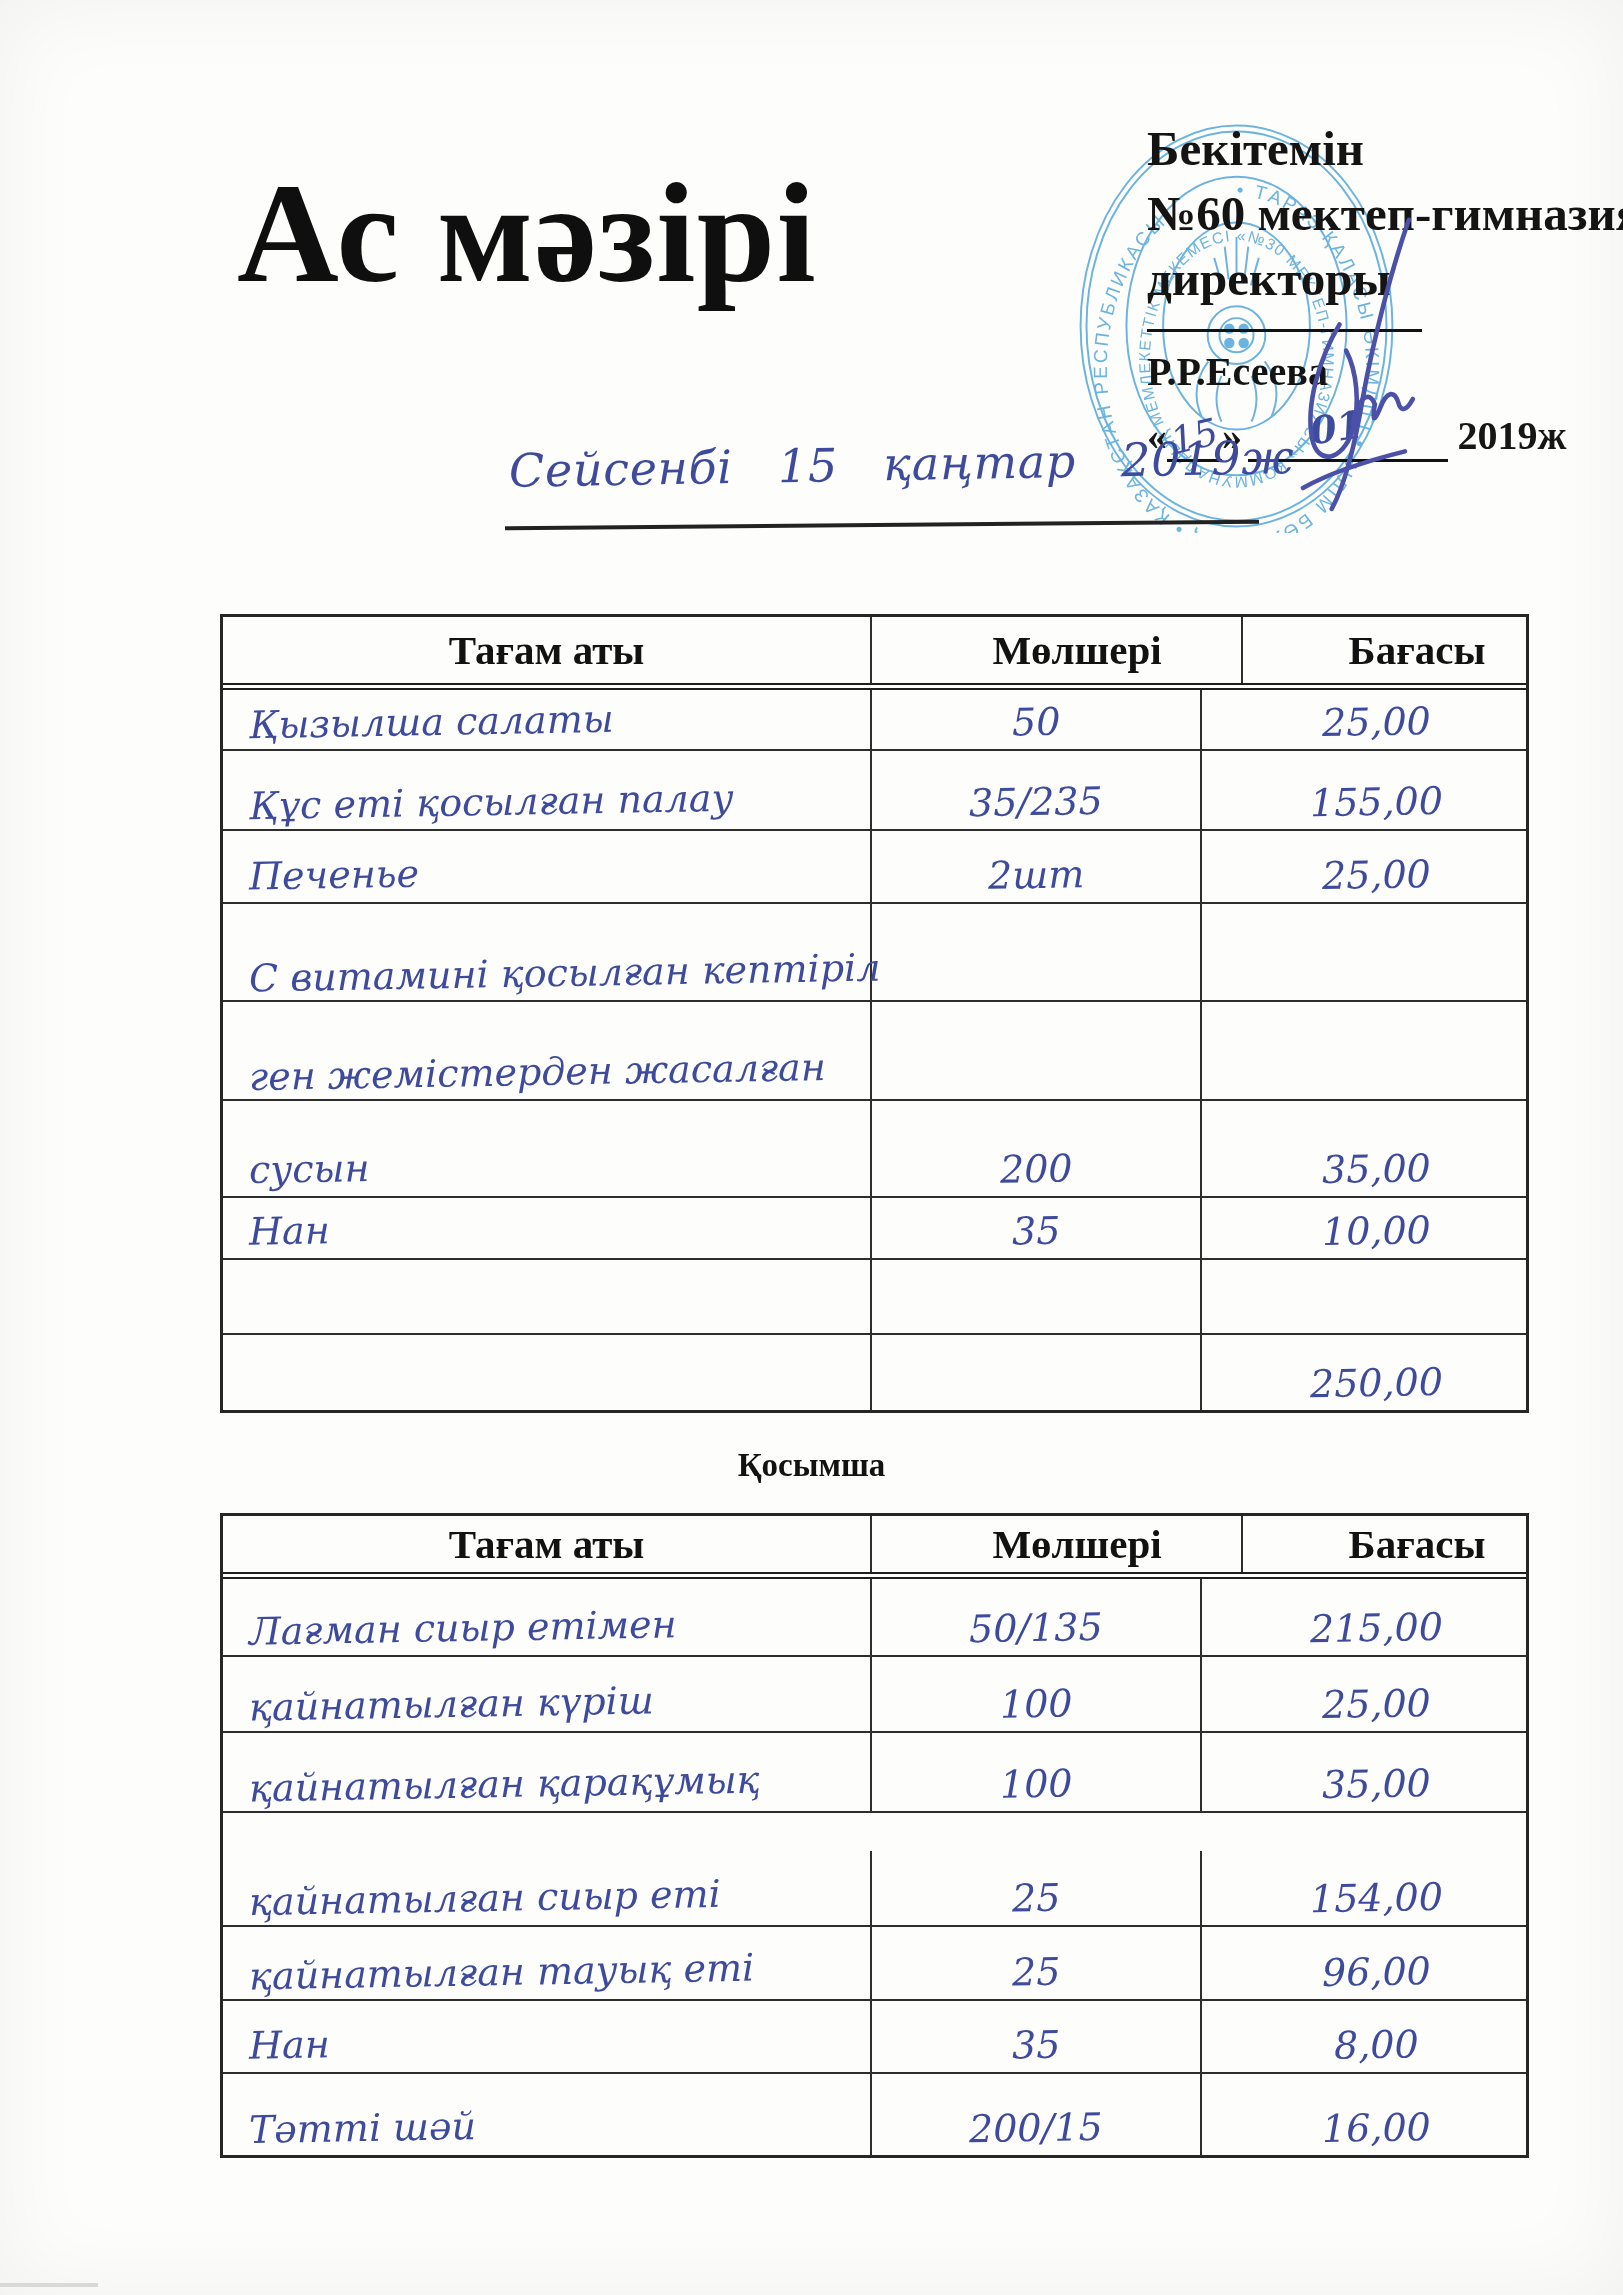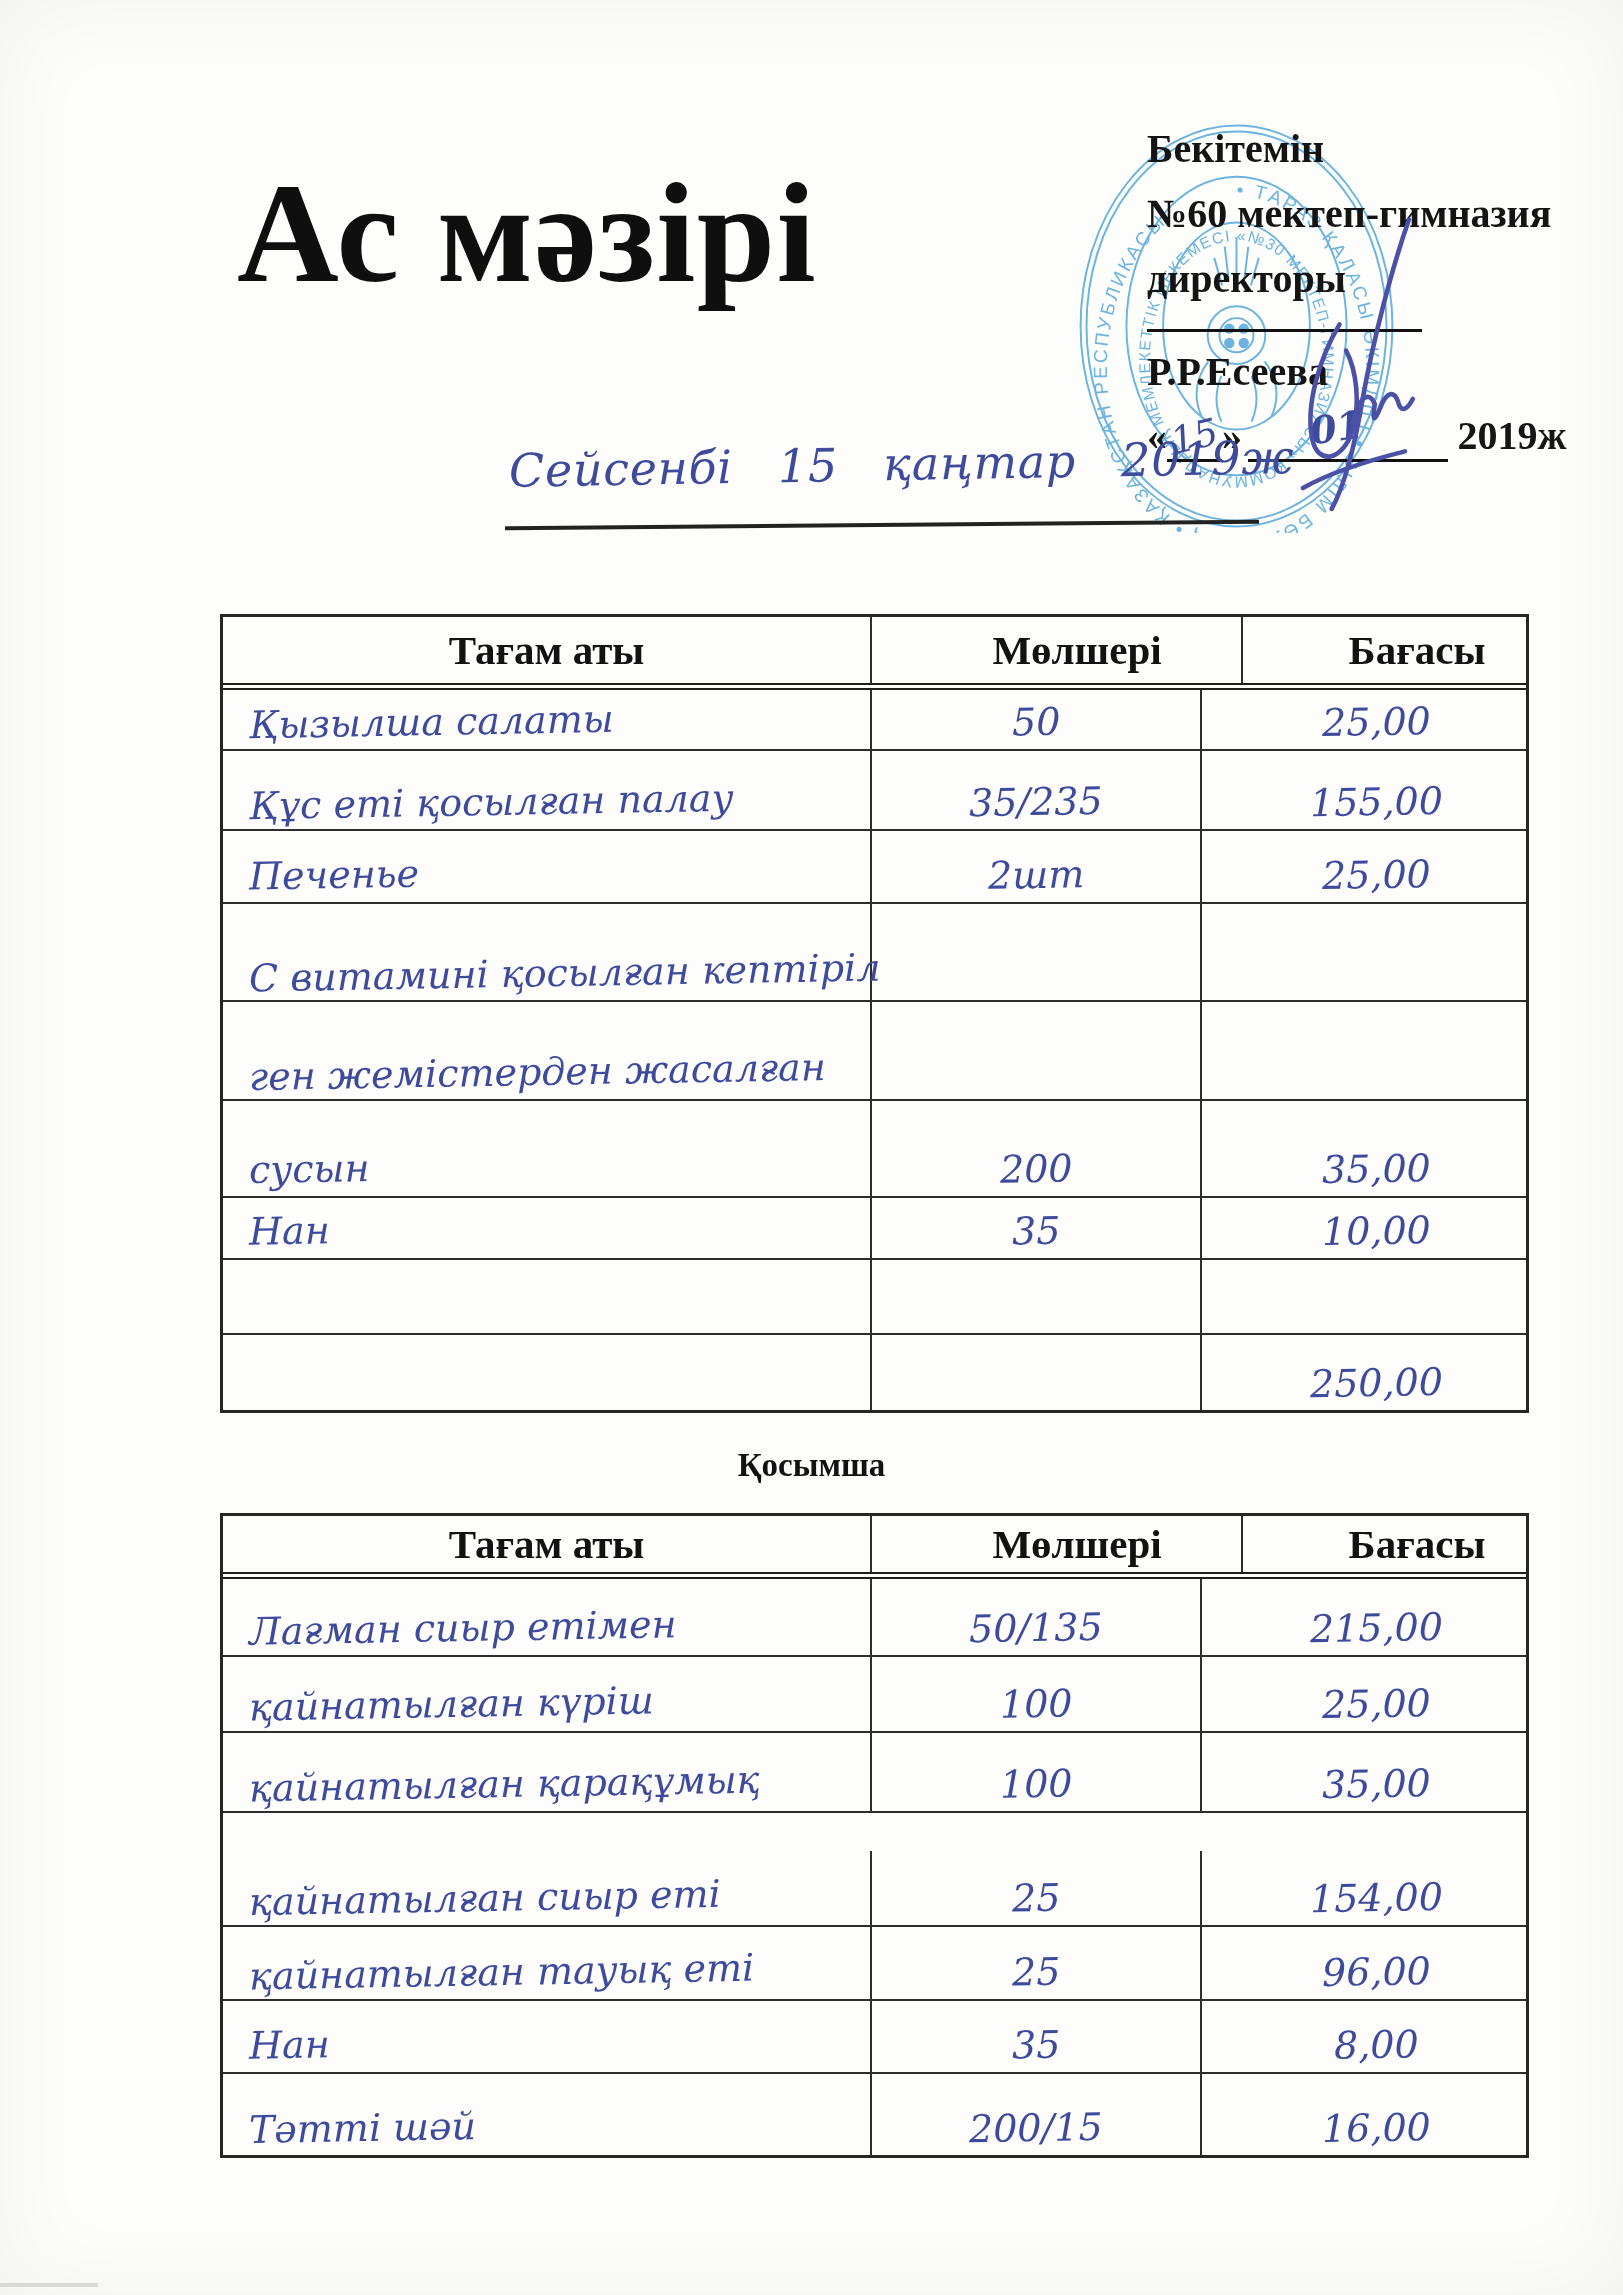--- a/index.html
+++ b/index.html
@@ -16,21 +16,21 @@
   .title{
     position:absolute;left:237px;top:152px;z-index:3;
     font-size:141px;font-weight:700;color:#0f0f0f;letter-spacing:1.3px;
   }
 
   
   .stamp{position:absolute;left:1074px;top:119px;z-index:1;opacity:.93;}
 
   
   .approval{position:absolute;left:1147px;top:116px;width:445px;z-index:2;}
-  .appr-line{font-size:40px;font-weight:700;color:#141414;line-height:65px;white-space:nowrap;}
+  .appr-line{font-size:49px;font-weight:700;color:#141414;line-height:65px;white-space:nowrap;}
   .sig-line{width:275px;height:0;border-bottom:3.9px solid #111;margin-top:18.3px;}
   .appr-name{font-size:40px;font-weight:700;color:#141414;line-height:59px;margin-top:10px;}
   .date-row{position:relative;margin-top:10.5px;font-size:40px;font-weight:700;color:#141414;white-space:nowrap;}
   .day-wrap{display:inline-block;border-bottom:3.3px solid #111;padding:0 3.9px;}
   .hw-day{display:inline-block;font-size:37px;font-weight:400;transform:rotate(-14deg);}
   .dline{position:relative;display:inline-block;width:200px;border-bottom:3.9px solid #111;height:39px;vertical-align:bottom;margin:0 9.2px 0 6.5px;}
   .hw-month{position:absolute;left:62px;top:-14.4px;font-size:38px;transform:rotate(-8deg);}
   .signature{position:absolute;left:1240px;top:208px;z-index:3;}
 
   

